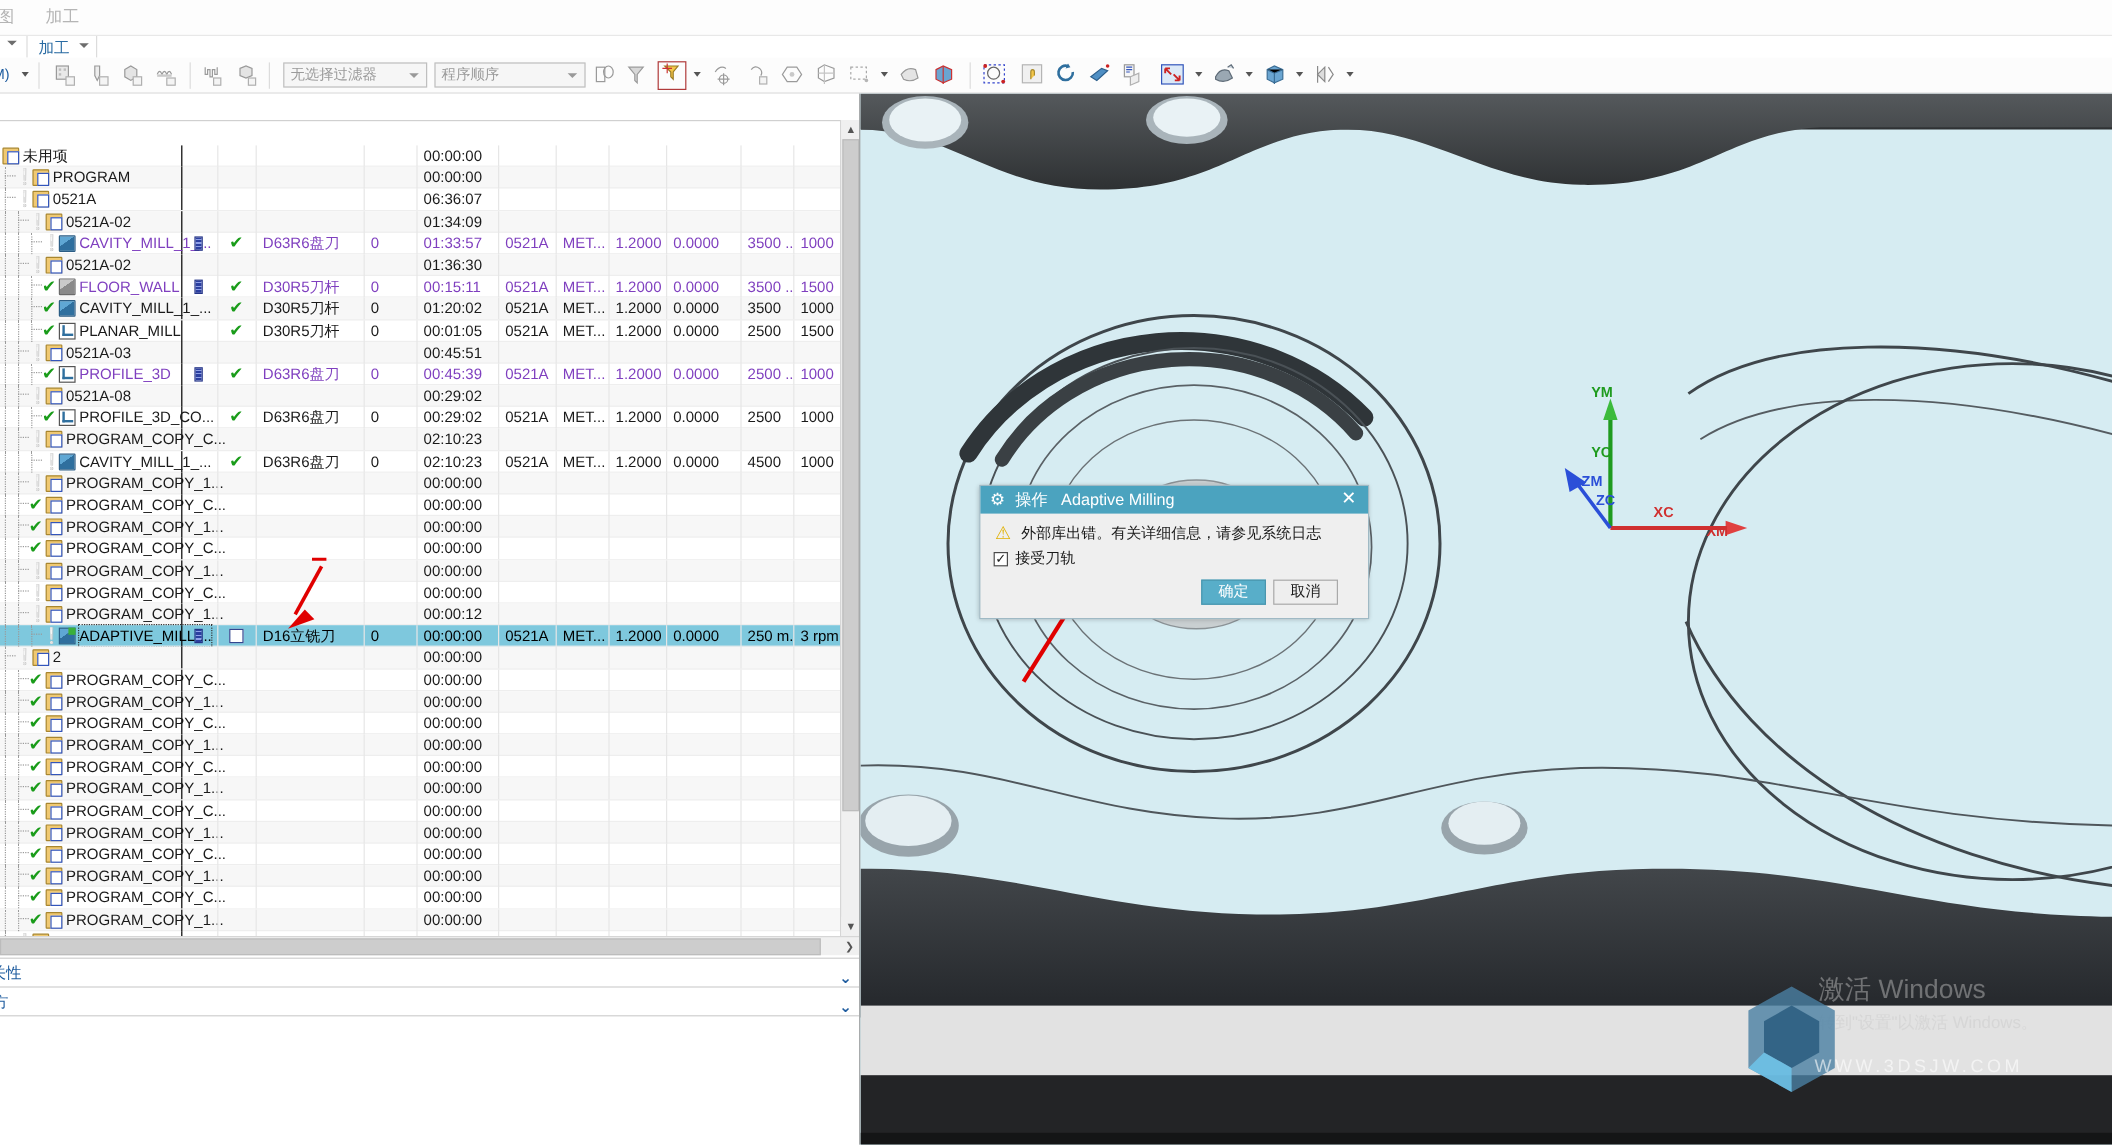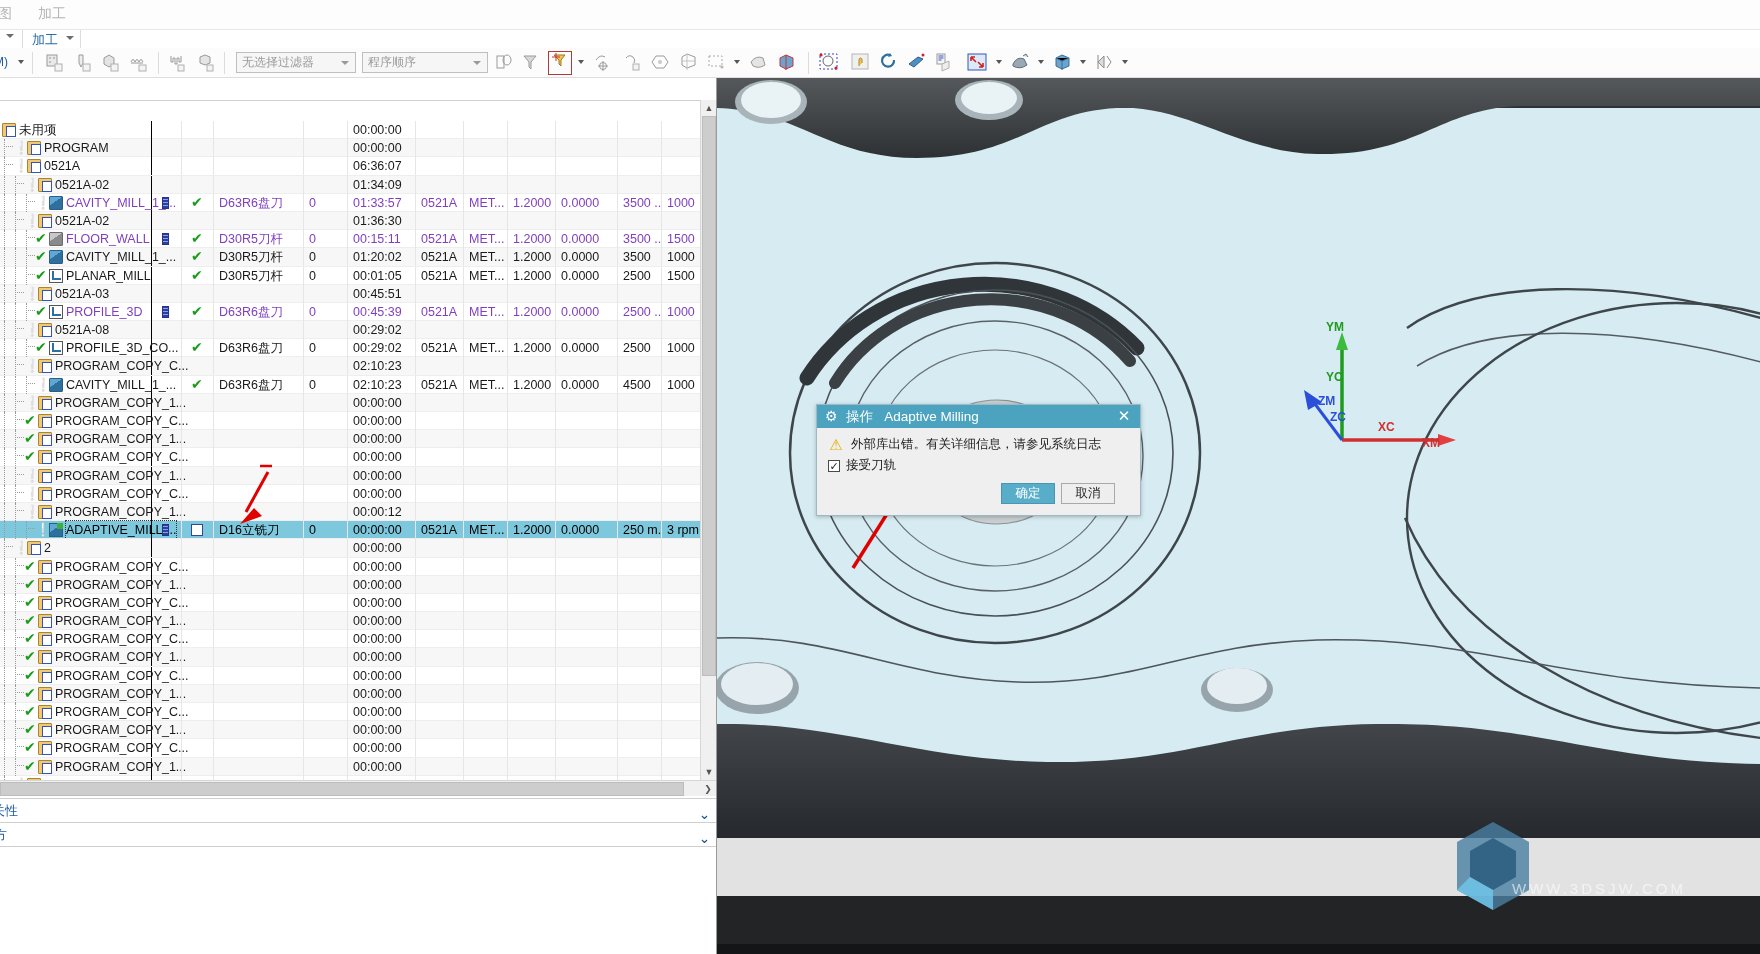--- a/index.html
+++ b/index.html
@@ -1414,20 +1414,24 @@
       <span class="ax-lbl ax-blue" style="left:40px;top:92px;">ZC</span>
       <span class="ax-lbl ax-red" style="left:88px;top:102px;">XC</span>
       <span class="ax-lbl ax-red" style="left:132px;top:118px;">XM</span>
     </div>
 
     <svg class="ann-arrow" style="left:120px;top:390px;" width="110" height="110" viewBox="0 0 110 110">
       <line x1="16" y1="100" x2="70" y2="14" stroke="#e00000" stroke-width="3.5"></line>
       <polygon points="78,2 58,12 72,24" fill="#e00000"></polygon>
     </svg>
 
+    <div class="winact">
+      <div class="l1">激活 Windows</div>
+      <div class="l2">转到"设置"以激活 Windows。</div>
+    </div>
 
     <div class="wm">
       <svg class="wm-logo" viewBox="0 0 86 96">
         <path d="M43 4 L79 24 V72 L43 92 L7 72 V24 Z" fill="#4a7fa3" opacity="0.8"></path>
         <path d="M43 20 L66 33 V59 L43 72 L20 59 V33 Z" fill="#2d5f82" opacity="0.9"></path>
         <path d="M20 59 L43 72 L43 92 L7 72 Z" fill="#6fc4ea" opacity="0.85"></path>
       </svg>
       <div class="wm-sub">WWW.3DSJW.COM</div>
     </div>
 

